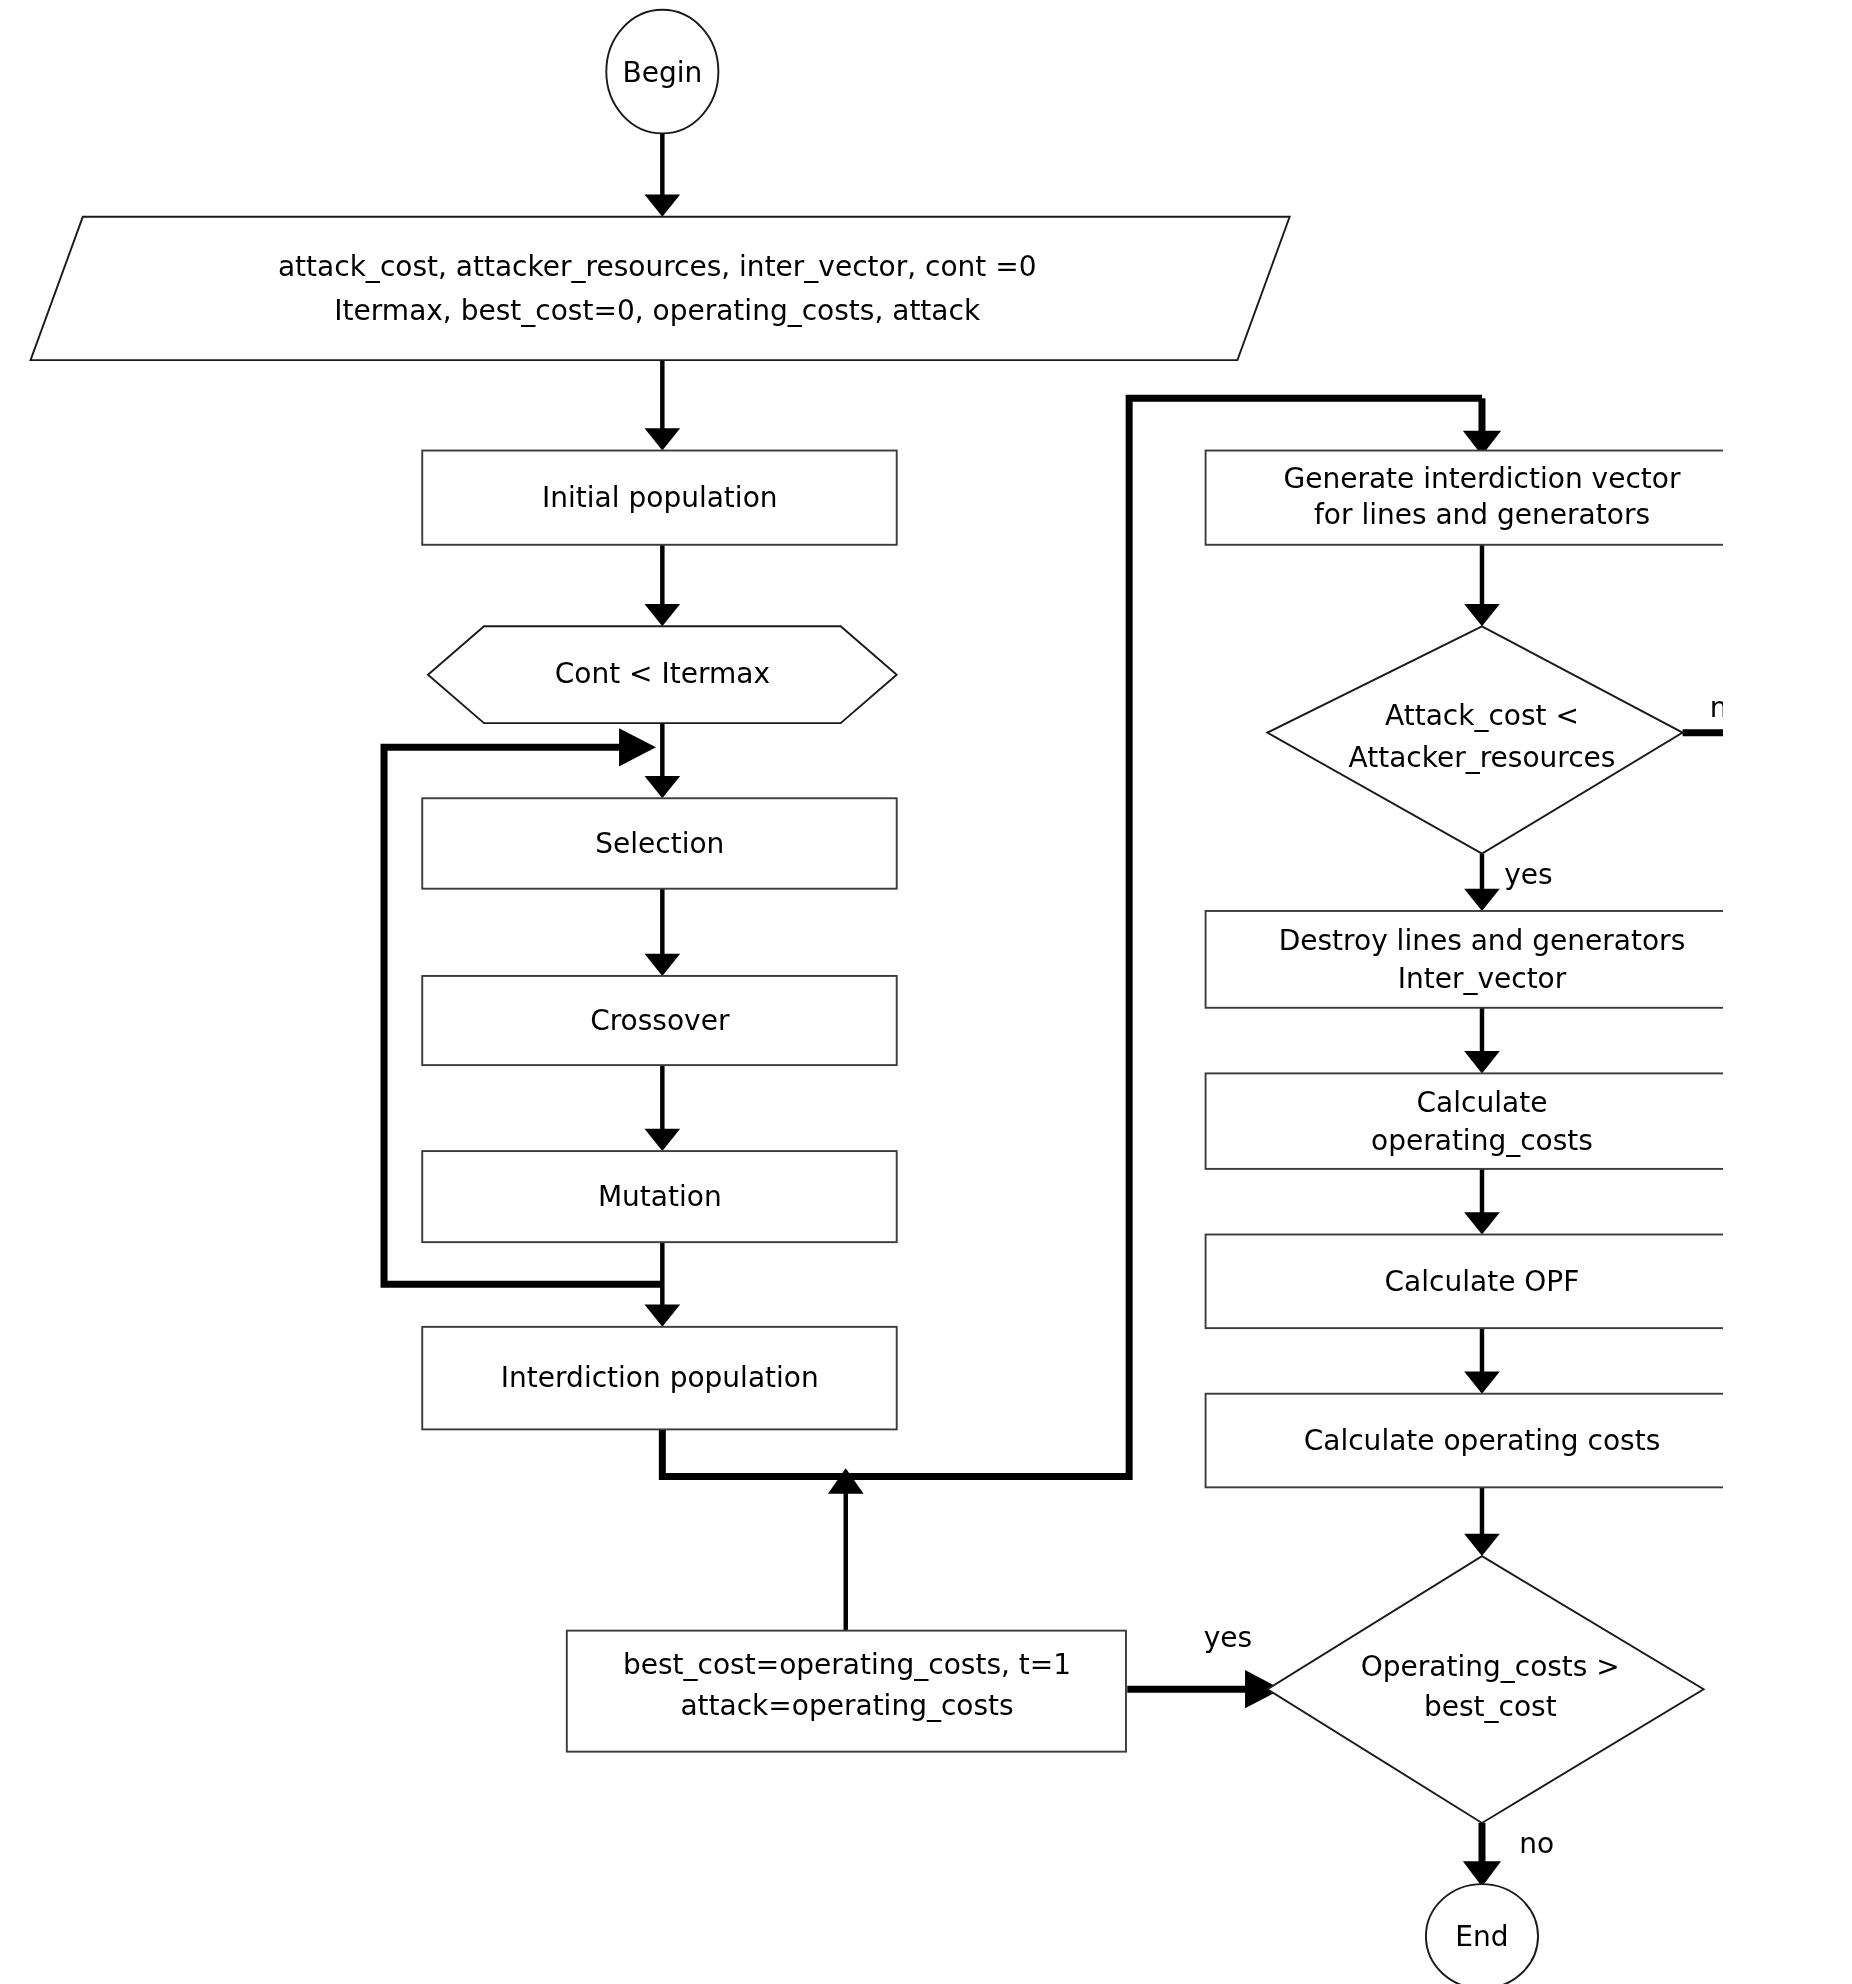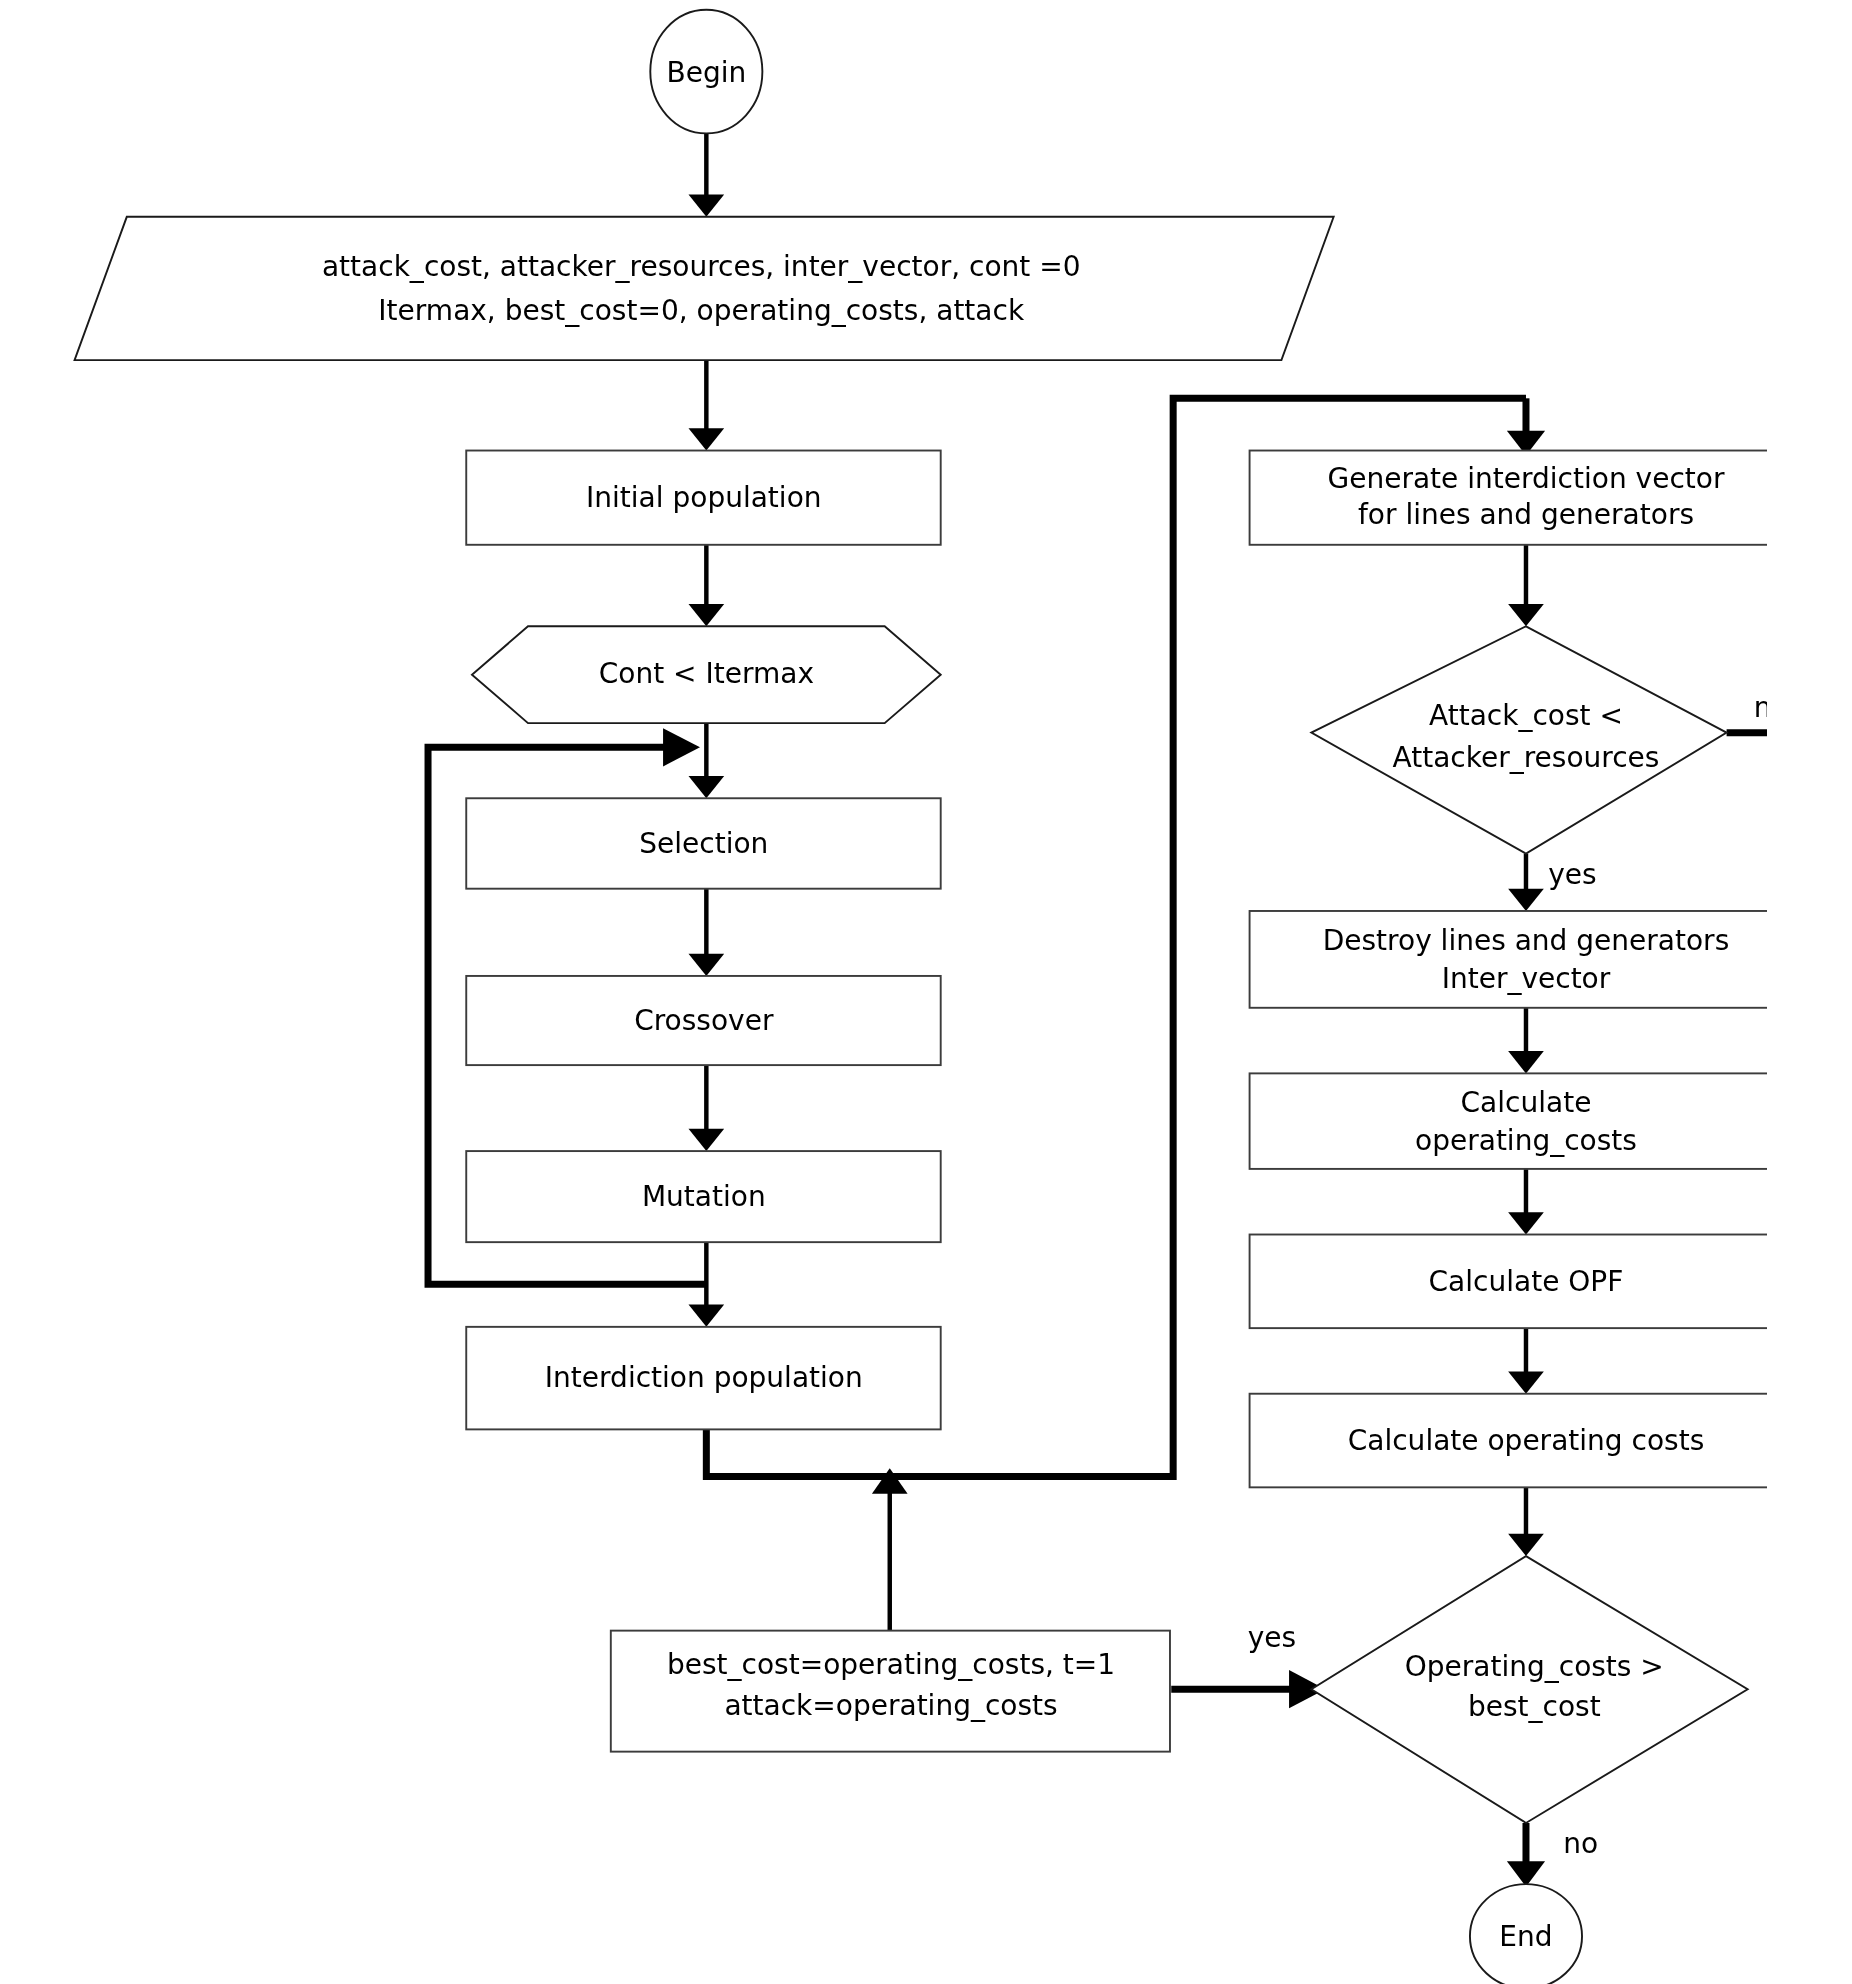--- a/index.html
+++ b/index.html
@@ -9,21 +9,20 @@
   }
   body {
     font-family: "DejaVu Sans", "Liberation Sans", sans-serif;
   }
   #flowchart-root {
     position: relative;
     width: 1723px;
     height: 1985px;
     background: #ffffff;
     overflow: hidden;
-    padding-left: 44px;
   }
   svg.fc {
     display: block;
     width: 1852px;
     height: 1985px;
   }
   .shape-stroke {
     fill: #ffffff;
     stroke: #3c3c3c;
     stroke-width: 3;

